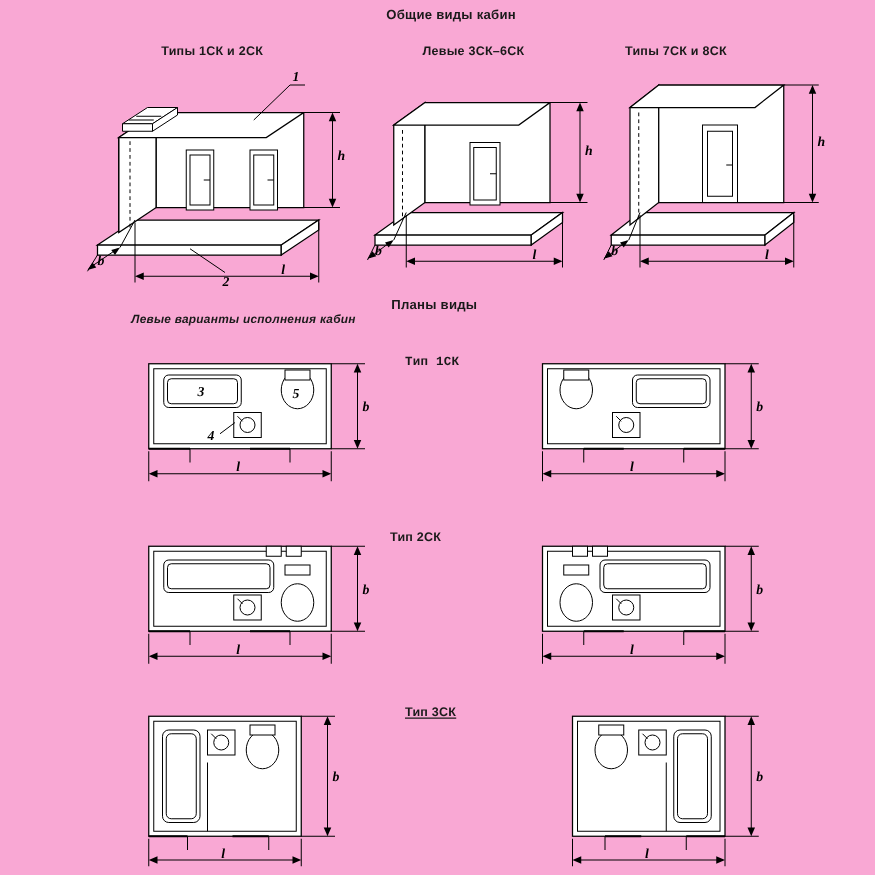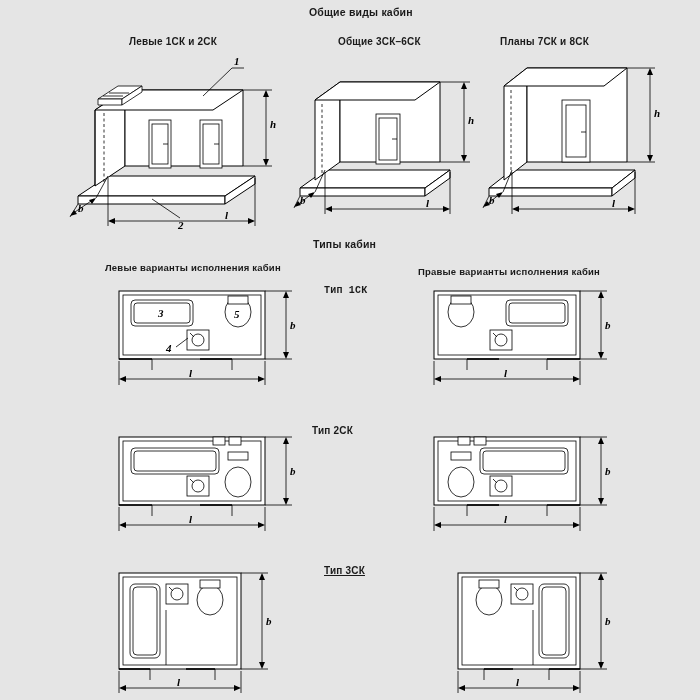--- a/index.html
+++ b/index.html
@@ -9,21 +9,21 @@
   }
   body {
     font-family: "Liberation Sans", sans-serif;
     color: #000000;
   }
   #page {
     position: relative;
     width: 700px;
     height: 700px;
     overflow: hidden;
-    background: #e5e5e5;
+    background: #f9a8d4;
   }
   .lbl {
     position: absolute;
     font-size: 10px;
     font-weight: bold;
     color: #1a1a1a;
     white-space: nowrap;
     letter-spacing: 0.2px;
   }
   .lbl.sec {
@@ -79,28 +79,27 @@
     fill: #000;
   }
 </style>
 </head>
 <body>
 
 <div id="page">
 
   <div class="lbl sec" style="left:309px; top:6px;">Общие виды кабин</div>
 
-  <div class="lbl" style="left:129px; top:36px;">Левые 1СК и 2СК</div>
-  <div class="lbl" style="left:338px; top:36px;">Общие 3СК–6СК</div>
-  <div class="lbl" style="left:500px; top:36px;">Планы 7СК и 8СК</div>
-
-  <div class="lbl sec" style="left:313px; top:238px;">Типы кабин</div>
-
-  <div class="lbl small" style="left:105px; top:262px;">Левые варианты исполнения кабин</div>
-  <div class="lbl small" style="left:418px; top:266px;">Правые варианты исполнения кабин</div>
+  <div class="lbl" style="left:129px; top:36px;">Типы 1СК и 2СК</div>
+  <div class="lbl" style="left:338px; top:36px;">Левые 3СК–6СК</div>
+  <div class="lbl" style="left:500px; top:36px;">Типы 7СК и 8СК</div>
+
+  <div class="lbl sec" style="left:313px; top:238px;">Планы виды</div>
+
+  <div class="lbl small" style="left:105px; top:250px;font-style:italic;">Левые варианты исполнения кабин</div>
 
   <div class="lbl" style="left:324px; top:285px;font-family:Liberation Mono, monospace;">Тип 1СК</div>
   <div class="lbl" style="left:312px; top:425px;">Тип 2СК</div>
   <div class="lbl" style="left:324px; top:565px;text-decoration:underline;">Тип 3СК</div>
 
   <svg width="700" height="700" viewBox="0 0 700 700">
 
     <g>
 
       <polygon class="fillw" points="78,196 108,176 255,176 225,196"></polygon>

